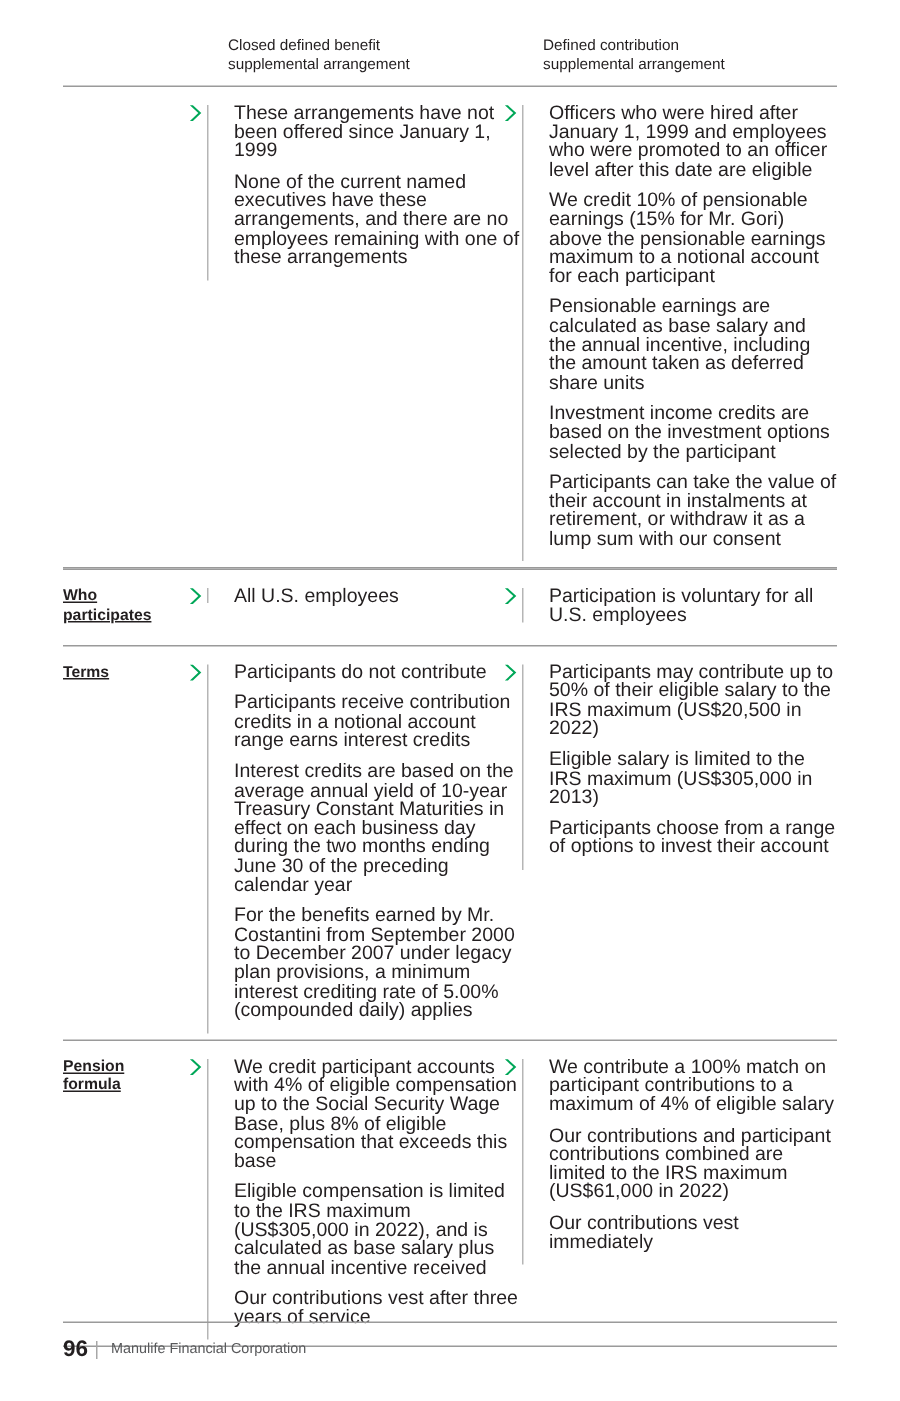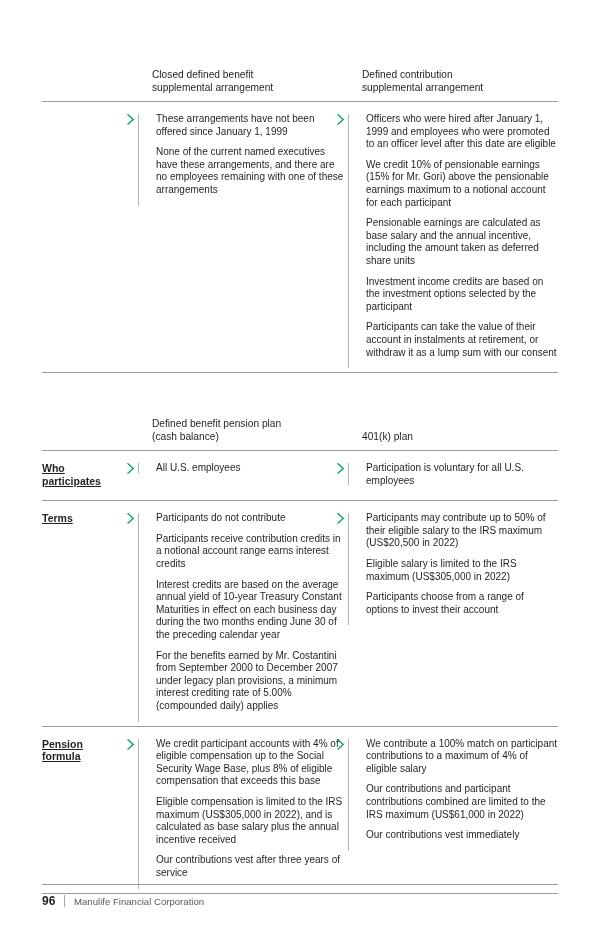--- a/index.html
+++ b/index.html
@@ -22,21 +22,20 @@
     height: 934px;
     background: #ffffff;
     padding: 0 42px;
   }
 
   
   .tbl {
     width: 516px;
     border-collapse: collapse;
     table-layout: fixed;
-    margin-top: 44px;
   }
   .tbl col.c-label { width: 96px; }
   .tbl col.c-a     { width: 210px; }
   .tbl col.c-b     { width: 210px; }
 
   .rule-top  { border-top: 1px solid #9a9a9a; }
   .rule-bot  { border-bottom: 1px solid #9a9a9a; }
 
   
   .colhead td {
@@ -97,21 +96,21 @@
     height: 13px;
     color: #00a758;
     font-size: 13px;
     line-height: 13px;
     font-weight: bold;
   }
   .chev svg { display: block; }
 
   ul.items { list-style: none; }
   ul.items li {
-    font-size: 10px;
+    font-size: 13px;
     line-height: 12.6px;
     color: #231f20;
     margin-bottom: 8px;
     padding-left: 4px;
   }
   ul.items li:last-child { margin-bottom: 0; }
 
   
   .footer {
     position: absolute;
@@ -124,21 +123,21 @@
     margin-bottom: 9px;
   }
   .footer-line {
     display: flex;
     align-items: center;
     font-size: 9.6px;
     color: #58595b;
   }
   .footer-page {
     font-weight: bold;
-    font-size: 12px;
+    font-size: 15px;
     color: #231f20;
     min-width: 19px;
   }
   .footer-sep {
     width: 1px;
     height: 12px;
     background: #a7a7a7;
     margin: 0 9px 0 3px;
   }
 
@@ -208,29 +207,20 @@
   </table>
 
 
   <table class="tbl">
     <colgroup>
         <col class="c-label">
         <col class="c-a">
         <col class="c-b">
       </colgroup>
     <tbody>
-      <tr class="colhead">
-        <td></td>
-        <td class="h-a">
-          <span class="hdr-txt">Defined benefit pension plan<br>(cash balance)</span>
-        </td>
-        <td class="h-b">
-          <span class="hdr-txt">401(k) plan</span>
-        </td>
-      </tr>
 
       <tr class="row rule-top rule-bot">
         <td class="rowlabel">Who<br>participates</td>
 
         <td>
           <div class="cell no-tail">
             <span class="divider"></span>
             <span class="chev">
               <svg width="11" height="13" viewBox="0 0 11 13" aria-hidden="true">
                 <path d="M1.6 1.2 L7.2 6.4 L1.6 11.6 L3.6 11.6 L9.2 6.4 L3.6 1.2 Z" fill="#00a758"></path>
@@ -280,21 +270,21 @@
         <td>
           <div class="cell">
             <span class="divider"></span>
             <span class="chev">
               <svg width="11" height="13" viewBox="0 0 11 13" aria-hidden="true">
                 <path d="M1.6 1.2 L7.2 6.4 L1.6 11.6 L3.6 11.6 L9.2 6.4 L3.6 1.2 Z" fill="#00a758"></path>
               </svg>
             </span>
             <ul class="items">
               <li>Participants may contribute up to 50% of their eligible salary to the IRS maximum (US$20,500 in 2022)</li>
-              <li>Eligible salary is limited to the IRS maximum (US$305,000 in 2022)</li>
+              <li>Eligible salary is limited to the IRS maximum (US$305,000 in 2013)</li>
               <li>Participants choose from a range of options to invest their account</li>
             </ul>
           </div>
         </td>
       </tr>
 
       <tr class="row rule-bot">
         <td class="rowlabel">Pension<br>formula</td>
 
         <td>

